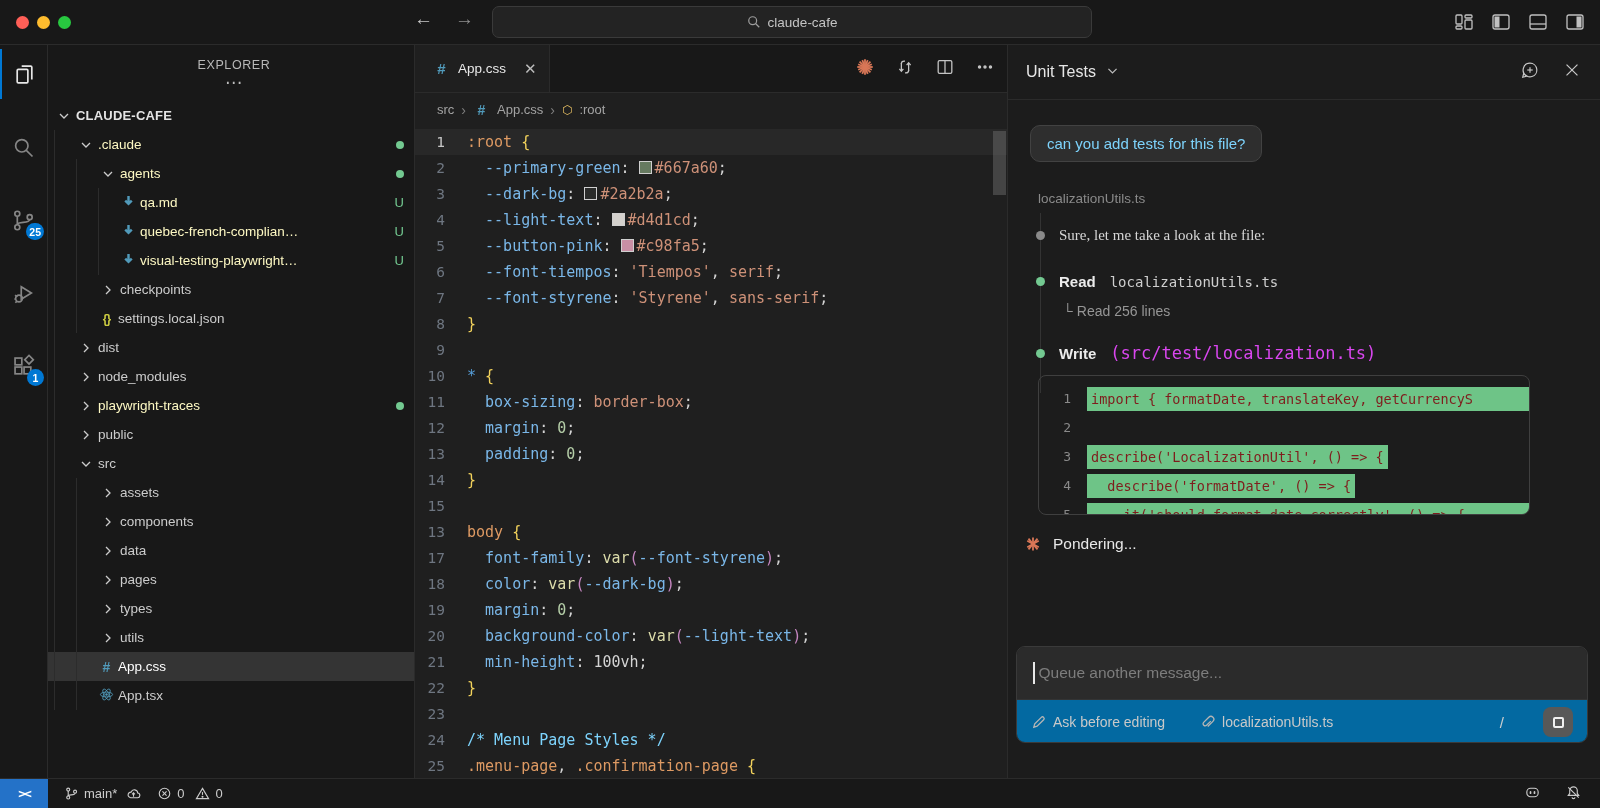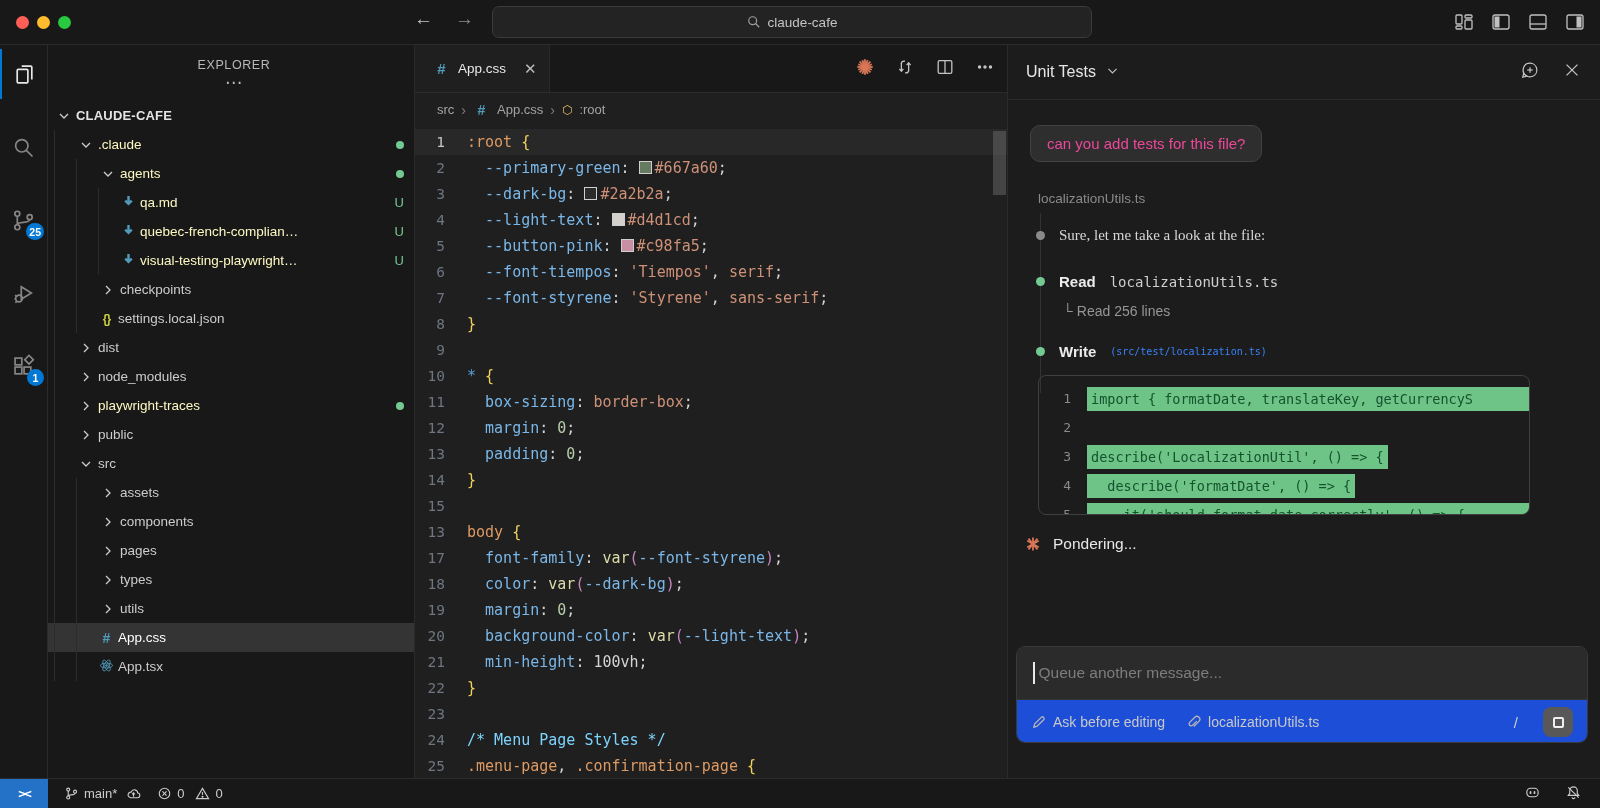--- a/index.html
+++ b/index.html
@@ -79,43 +79,43 @@
   .ed-scrollbar { position:absolute; top:5px; right:1px; width:13px; height:64px; background:rgba(130,130,130,0.38); }
 
   
   .rightpanel { width:592px; background:#1c1c1c; position:relative; }
   .rp-header { height:55px; border-bottom:1px solid #2b2b2b; display:flex; align-items:center; padding:0 18px; }
   .rp-title { font-size:16px; color:#e6e6e6; }
   .rp-chevron { margin-left:10px; color:#bdbdbd; }
   .rp-header-icons { margin-left:auto; display:flex; gap:22px; align-items:center; }
   .rp-header-icons svg { width:20px; height:20px; stroke:#c9c9c9; fill:none; stroke-width:1.3; }
   .bubble { position:absolute; left:22px; top:80px; background:#2e2e2e; border:1px solid #424242; border-radius:10px;
-    padding:9px 16px; font-size:15px; color:#ec4899; }
+    padding:9px 16px; font-size:15px; color:#7dd3fc; }
   .ctx-file { position:absolute; left:30px; top:146px; font-size:13.5px; color:#8a8a8a; }
   .thread-line { position:absolute; left:32px; top:168px; width:1px; height:180px; background:#333; }
   .chat-row { position:absolute; display:flex; align-items:center; gap:14px; font-size:15px; color:#d6d6d6; }
   .bullet { width:9px; height:9px; border-radius:50%; flex:none; }
   .bullet.gray{background:#8a8a8a} .bullet.green{background:#73c991}
   .tool-name { font-weight:700; color:#ececec; }
   .mono { font-family:"DejaVu Sans Mono","Liberation Mono",monospace; }
   .tool-arg { font-size:14px; color:#cfcfcf; }
   .tool-result { position:absolute; left:55px; font-size:14px; color:#969696; }
   .chatcode { position:absolute; left:30px; top:330px; width:492px; height:140px; border:1px solid #3f3f3f; border-radius:8px;
     overflow:hidden; padding:8px 0 0 10px; font-family:"DejaVu Sans Mono","Liberation Mono",monospace; font-size:13.5px; }
   .ccl { height:29px; line-height:22px; display:flex; white-space:pre; align-items:center; }
   .ccl .ln { width:22px; color:#8a8a8a; flex:none; margin-right:16px; text-align:right; font-size:13px; }
-  .ccl .add { background:#6ec487; color:#14532d; padding:1px 4px; }
+  .ccl .add { background:#6ec487; color:#7f1d1d; padding:1px 4px; }
   .ccl .add.full { flex:1; margin-right:-2px; }
   .ponder { position:absolute; left:16px; top:490px; display:flex; align-items:center; gap:11px; font-size:15.5px; color:#e8e8e8; }
   .ponder svg { width:18px; height:18px; stroke:#d97757; stroke-width:2.2; }
   .inputbox { position:absolute; left:8px; top:601px; width:572px; height:97px; border:1px solid #3a3a3a; border-radius:9px; overflow:hidden; }
   .input-top { height:52px; background:#2b2b2b; display:flex; align-items:center; padding:0 16px; }
   .caret { width:1.5px; height:22px; background:#e8e8e8; margin-right:4px; }
   .placeholder { color:#7d7d7d; font-size:15.5px; }
-  .input-bottom { height:45px; background:#1d4ed8; border-top:1px solid #343434; display:flex; align-items:center; padding:0 14px; gap:3px; font-size:14px; color:#c9c9c9; }
+  .input-bottom { height:45px; background:#0369a1; border-top:1px solid #343434; display:flex; align-items:center; padding:0 14px; gap:17px; font-size:14px; color:#c9c9c9; }
   .input-bottom svg { width:15px; height:15px; stroke:#b5b5b5; fill:none; stroke-width:1.4; }
   .ib-item { display:flex; align-items:center; gap:7px; }
   .ib-attach { margin-left:18px; }
   .ib-slash { margin-left:auto; font-size:15px; color:#cfcfcf; padding-right:22px; }
   .stop-btn { width:30px; height:30px; background:#585858; border-radius:8px; display:flex; align-items:center; justify-content:center; }
   .stop-btn .sq { width:11px; height:11px; border:2px solid #f0f0f0; border-radius:2px; }
 
   
   .statusbar { height:30px; background:#181818; border-top:1px solid #2b2b2b; display:flex; align-items:center; font-size:13px; color:#cccccc; }
   .remote { width:48px; height:100%; background:#2472c8; color:#fff; display:flex; align-items:center; justify-content:center;
@@ -385,20 +385,32 @@
           <div class="tree-row">
             <span style="width:6px;flex:none"></span>
             <span class="guide"></span>
             <span class="guide"></span>
             <span class="slot">
               <svg class="chev" viewBox="0 0 16 16">
                 <path d="M6 4l4 4-4 4" fill="none" stroke="currentColor" stroke-width="1.3"></path>
               </svg>
             </span>
             <span class="lbl">components</span>
+            <span class="spacer"></span>
+          </div>
+          <div class="tree-row">
+            <span style="width:6px;flex:none"></span>
+            <span class="guide"></span>
+            <span class="guide"></span>
+            <span class="slot">
+              <svg class="chev" viewBox="0 0 16 16">
+                <path d="M6 4l4 4-4 4" fill="none" stroke="currentColor" stroke-width="1.3"></path>
+              </svg>
+            </span>
+            <span class="lbl">data</span>
             <span class="spacer"></span>
           </div>
           <div class="tree-row">
             <span style="width:6px;flex:none"></span>
             <span class="guide"></span>
             <span class="guide"></span>
             <span class="slot">
               <svg class="chev" viewBox="0 0 16 16">
                 <path d="M6 4l4 4-4 4" fill="none" stroke="currentColor" stroke-width="1.3"></path>
               </svg>
@@ -575,21 +587,21 @@
       <div class="chat-row" style="left:28px; top:228px;">
         <span class="bullet green"></span>
         <span class="tool-name">Read</span>
         <span class="mono tool-arg">localizationUtils.ts</span>
       </div>
       <div class="tool-result" style="top:258px;">└ Read 256 lines</div>
 
       <div class="chat-row" style="left:28px; top:298px;">
         <span class="bullet green"></span>
         <span class="tool-name">Write</span>
-        <span class="mono" style="font-size:10px;color:#3b82f6">(src/test/localization.ts)</span>
+        <span class="mono" style="font-size:17px;color:#d946ef">(src/test/localization.ts)</span>
       </div>
 
       <div class="chatcode" id="chat-code">
           <div class="ccl"><span class="ln">1</span><span class="add full">import { formatDate, translateKey, getCurrencyS</span></div>
           <div class="ccl"><span class="ln">2</span><span></span></div>
           <div class="ccl"><span class="ln">3</span><span class="add">describe('LocalizationUtil', () =&gt; {</span></div>
           <div class="ccl"><span class="ln">4</span><span class="add">  describe('formatDate', () =&gt; {</span></div>
           <div class="ccl"><span class="ln">5</span><span class="add full">    it('should format date correctly', () =&gt; {</span></div>
         </div>
 

